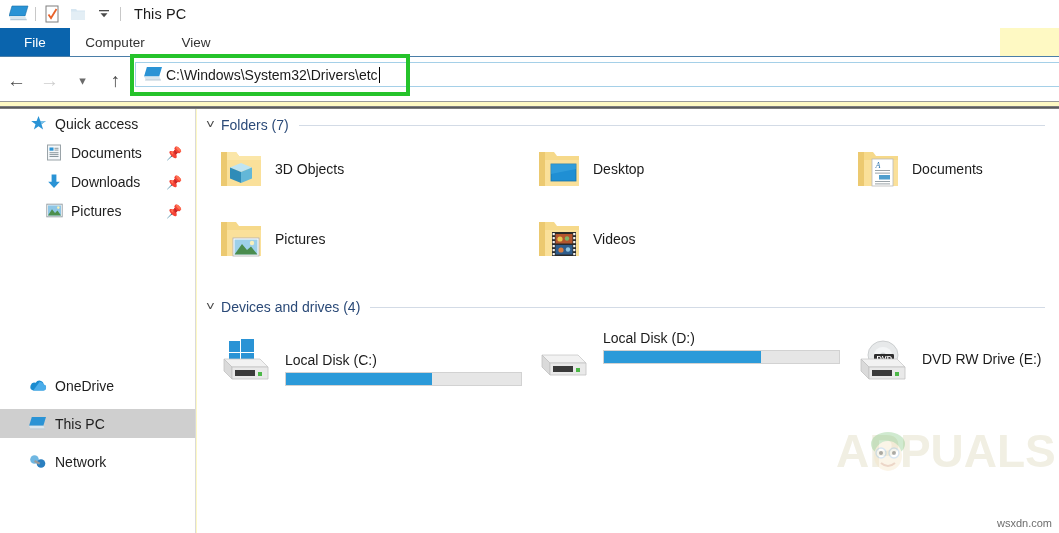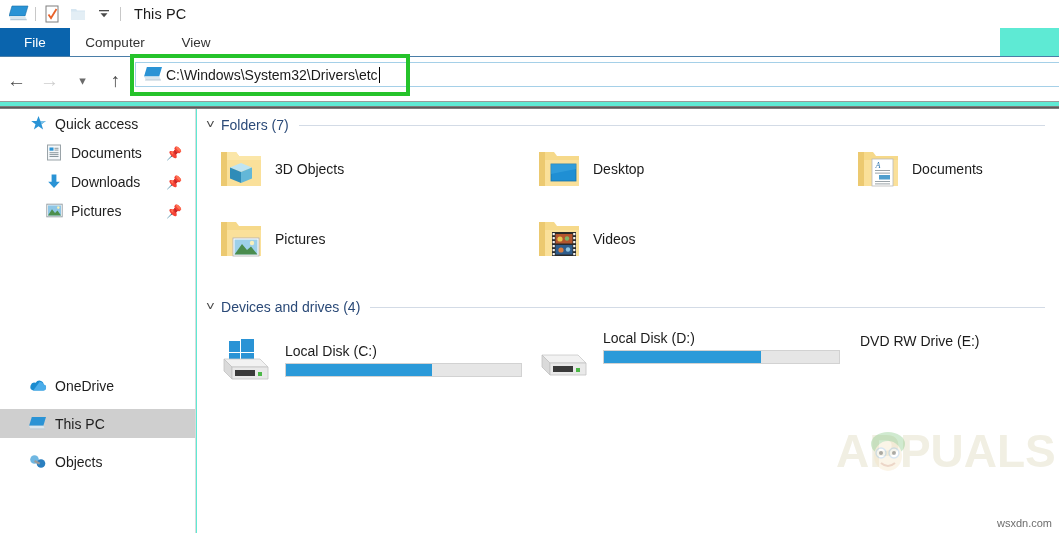--- a/index.html
+++ b/index.html
@@ -2,21 +2,21 @@
 <html><head>
 <meta charset="utf-8">
 <style>
   * { box-sizing: border-box; margin: 0; padding: 0; }
   html, body {
     width: 1059px; height: 533px;
     font-family: "Liberation Sans", sans-serif;
     background: #ffffff;
     overflow: hidden;
   }
-  #app { position: relative; width: 1059px; height: 533px; background:#5eead4; }
+  #app { position: relative; width: 1059px; height: 533px; background:#fef9c3; }
 
   
   .titlebar {
     position:absolute; left:0; top:0; width:1059px; height:28px;
     background:#ffffff; display:flex; align-items:center; padding-left:6px;
   }
   .qat { display:flex; align-items:center; gap:0px; }
   .qat-ico { width:26px; height:24px; display:flex; align-items:center; justify-content:center; }
   .qat-sep { width:1px; height:14px; background:#c8c8c8; margin:0 3px; }
   .title-text {
@@ -319,21 +319,21 @@
     <div class="nav-spacer" style="height:9px"></div>
 
     <div class="nav-row root">
       <span class="nav-ico">
         <svg class="icon-svg" width="18" height="16" viewBox="0 0 18 16">
           <circle cx="5.5" cy="5.5" r="4.3" fill="#6fb7e2"></circle>
           <circle cx="12" cy="9.5" r="4.3" fill="#2a7fc0"></circle>
           <rect x="6" y="6" width="6" height="2.2" fill="#9a9a9a" transform="rotate(28 6 6)"></rect>
         </svg>
       </span>
-      <span class="nav-label">Objects</span>
+      <span class="nav-label">Network</span>
     </div>
   </div>
 
   <div class="content">
 
     <div class="group-hdr">
       <span class="chev">˅</span>
       <span class="group-title">Folders (7)</span>
       <span class="group-line"></span>
     </div>
@@ -447,21 +447,21 @@
     </div>
 
     <div class="group-hdr" style="margin-top:8px">
       <span class="chev">˅</span>
       <span class="group-title">Devices and drives (4)</span>
       <span class="group-line"></span>
     </div>
 
     <div class="tilegrid" style="height:110px">
 
-      <div class="tile drive-tile" style="left:18px; top:14px; align-items:center;">
+      <div class="tile drive-tile" style="left:18px; top:14px; align-items:flex-end;">
         <span class="tile-ico" style="width:62px;height:54px;">
           <svg class="icon-svg" width="60" height="52" viewBox="0 0 60 52">
             <g>
               <rect x="13" y="8" width="11" height="11" fill="#2a93d5"></rect>
               <rect x="25" y="6" width="13" height="13" fill="#2a93d5"></rect>
               <rect x="13" y="20" width="11" height="11" fill="#2a93d5"></rect>
               <rect x="25" y="20" width="13" height="12" fill="#2a93d5"></rect>
             </g>
             <polygon points="8,26 44,26 52,34 16,34" fill="#f2f2f2" stroke="#c9c9c9" stroke-width="0.8"></polygon>
             <polygon points="8,26 16,34 16,46 8,38" fill="#dadada" stroke="#c1c1c1" stroke-width="0.8"></polygon>
@@ -490,20 +490,34 @@
         </span>
         <span class="tile-body drive-body" style="margin-top:2px;">
           <div class="drive-label">Local Disk (D:)</div>
           <div class="bar">
             <div class="bar-fill" style="width:67%"></div>
           </div>
         </span>
       </div>
 
       <div class="tile drive-tile" style="left:655px; top:14px; align-items:center;">
+        <span class="tile-ico" style="width:62px;height:54px;">
+          <svg class="icon-svg" width="60" height="52" viewBox="0 0 60 52">
+            <ellipse cx="30" cy="22" rx="15" ry="14" fill="#e7e9ea" stroke="#c3c6c8" stroke-width="0.8"></ellipse>
+            <ellipse cx="30" cy="22" rx="9" ry="8" fill="#f3f5f6"></ellipse>
+            <ellipse cx="30" cy="22" rx="2.6" ry="2.4" fill="#cfd3d5"></ellipse>
+            <rect x="21" y="21" width="20" height="9" rx="1.2" fill="#2e2e2e"></rect>
+            <text x="23.4" y="28" font-size="7.4" font-family="Liberation Sans, sans-serif" font-weight="bold" fill="#ffffff">DVD</text>
+            <polygon points="8,26 44,26 52,34 16,34" fill="#f2f2f2" stroke="#c9c9c9" stroke-width="0.8"></polygon>
+            <polygon points="8,26 16,34 16,46 8,38" fill="#dadada" stroke="#c1c1c1" stroke-width="0.8"></polygon>
+            <polygon points="16,34 52,34 52,46 16,46" fill="#e9e9e9" stroke="#c1c1c1" stroke-width="0.8"></polygon>
+            <rect x="19" y="37" width="20" height="6" fill="#3a3a3a"></rect>
+            <rect x="42" y="39" width="4" height="4" fill="#4cb847"></rect>
+          </svg>
+        </span>
         <span class="tile-body">
           <span class="tile-label">DVD RW Drive (E:)</span>
         </span>
       </div>
     </div>
   </div>
 
   <div class="appuals">
     <svg class="icon-svg" width="224" height="64" viewBox="0 0 224 64" style="position:absolute;left:0;top:0;">
       <text x="0" y="47" font-size="46" font-weight="bold" font-family="Liberation Sans, sans-serif" fill="#f1efe3">APPUALS</text>

